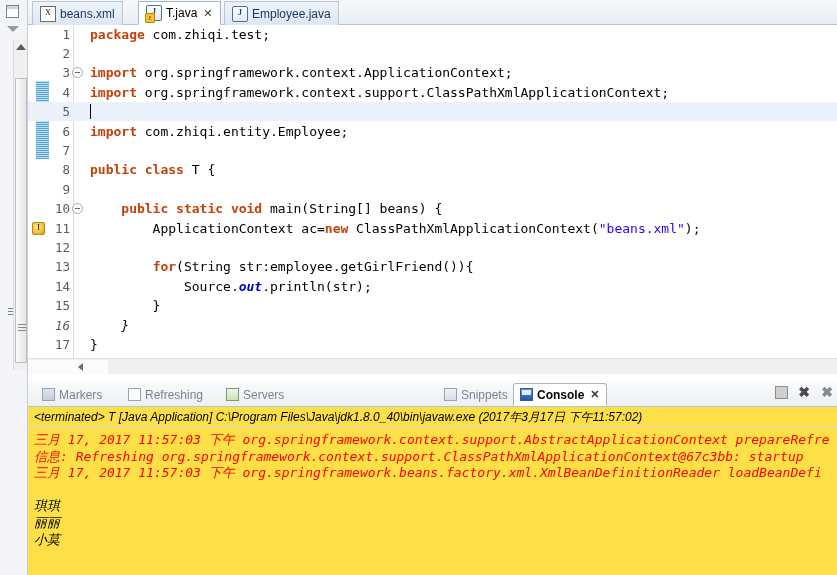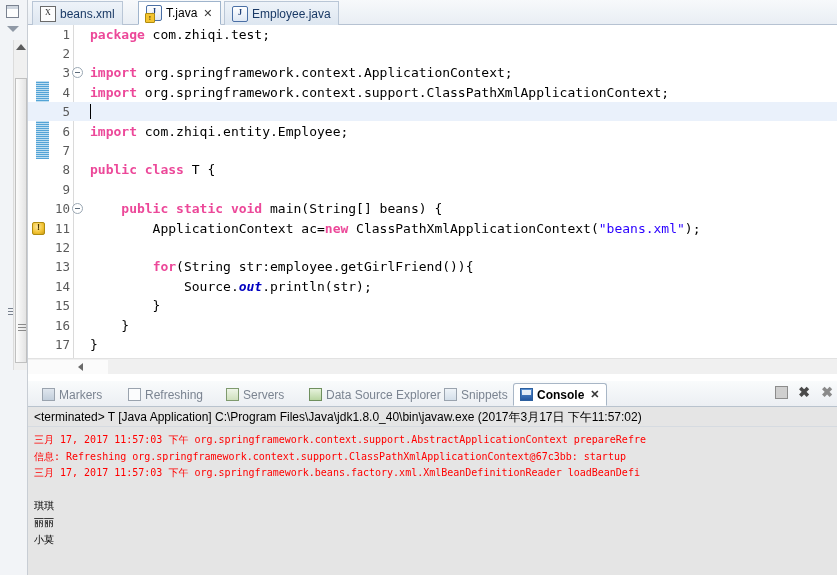--- a/index.html
+++ b/index.html
@@ -217,21 +217,21 @@
     position: absolute; left: 0; right: 0; top: -1px;
     font-size: 9px; text-align: center; color: #4a3700;
     font-family: "Liberation Sans", sans-serif; font-weight: bold;
   }
   .caret {
     position: absolute;
     width: 1px; background: #000;
   }
 
   
-  .kw   { color: #ec4899; font-weight: bold; }
+  .kw   { color: #c2410c; font-weight: bold; }
   .str  { color: #2a00ff; }
   .fld  { color: #0000c0; font-weight: bold; font-style: italic; }
   .plain{ color: #000000; }
 
   .hscroll {
     position: absolute; left: 0; top: 358px;
     width: 809px; height: 16px;
     background: #f0f0f0;
     border-top: 1px solid #e2e2e2;
     box-sizing: border-box;
@@ -312,27 +312,28 @@
   .icon-x, .icon-xx {
     font-size: 14px; color: #4a4a4a; font-weight: bold;
     line-height: 16px; text-align: center;
     font-family: "Liberation Sans", sans-serif;
   }
   .icon-xx { color: #8a8a8a; }
 
   .console-body {
     position: absolute; left: 0; top: 26px;
     width: 809px; height: 168px;
-    background: #e5e5e5;
+    background: #fde047;
     overflow: hidden;
+    font-style: italic;
   }
   .cline {
     position: absolute; left: 6px;
     font-family: "DejaVu Sans Mono", monospace;
-    font-size: 10px;
+    font-size: 13px;
     white-space: pre;
     line-height: 16px;
   }
   .cline.head {
     color: #000000;
     font-family: "Liberation Sans", sans-serif;
     font-size: 12px;
   }
   .cline.err { color: #ff0000; }
   .cline.out { color: #000000; }
@@ -385,21 +386,21 @@
         <div class="codeline" style="top: 96.5px;"><span class="lnum">6</span><span class="ctext"><span class="kw">import</span><span class="plain"> com.zhiqi.entity.Employee;</span></span></div>
         <div class="codeline" style="top: 115.9px;"><span class="lnum">7</span><span class="ctext"></span></div>
         <div class="codeline" style="top: 135.3px;"><span class="lnum">8</span><span class="ctext"><span class="kw">public class</span><span class="plain"> T {</span></span></div>
         <div class="codeline" style="top: 154.7px;"><span class="lnum">9</span><span class="ctext"></span></div>
         <div class="codeline" style="top: 174.1px;"><span class="lnum">10</span><span class="fold"></span><span class="ctext"><span class="plain">    </span><span class="kw">public static void</span><span class="plain"> main(String[] beans) {</span></span></div>
         <div class="codeline" style="top: 193.5px;"><span class="lnum">11</span><span class="warn-marker"></span><span class="ctext"><span class="plain">        ApplicationContext ac=</span><span class="kw">new</span><span class="plain"> ClassPathXmlApplicationContext(</span><span class="str">"beans.xml"</span><span class="plain">);</span></span></div>
         <div class="codeline" style="top: 212.9px;"><span class="lnum">12</span></div>
         <div class="codeline" style="top: 232.3px;"><span class="lnum">13</span><span class="ctext"><span class="plain">        </span><span class="kw">for</span><span class="plain">(String str:employee.getGirlFriend()){</span></span></div>
         <div class="codeline" style="top: 251.7px;"><span class="lnum">14</span><span class="ctext"><span class="plain">            Source.</span><span class="fld">out</span><span class="plain">.println(str);</span></span></div>
         <div class="codeline" style="top: 271.1px;"><span class="lnum">15</span><span class="ctext"><span class="plain">        }</span></span></div>
-        <div class="codeline" style="top: 290.5px;"><span class="lnum">16</span><span class="ctext"><span class="plain">    }</span></span></div>
+        <div class="codeline" style="top: 290.5px; font-style: italic;"><span class="lnum">16</span><span class="ctext"><span class="plain">    }</span></span></div>
         <div class="codeline" style="top: 309.9px;"><span class="lnum">17</span><span class="ctext"><span class="plain">}</span></span></div>
         <div class="codeline" style="top: 329.3px;"><span class="lnum">18</span><span class="ctext"></span></div>
       </div>
 
     <div class="hscroll">
       <div class="hscroll-thumb"></div>
       <div class="hscroll-arrow"></div>
     </div>
   <div class="tab inactive" style="left: 4px;">
         <span class="ticon icon-xml">X</span>
@@ -440,24 +441,20 @@
         <span>Markers</span>
       </div>
       <div class="vtab" style="left: 94px;">
         <span class="vicon props"></span>
         <span>Refreshing</span>
       </div>
       <div class="vtab" style="left: 192px;">
         <span class="vicon servers"></span>
         <span>Servers</span>
       </div>
-      <div class="vtab" style="left: 275px;">
-        <span class="vicon dse"></span>
-        <span>Data Source Explorer</span>
-      </div>
       <div class="vtab" style="left: 410px;">
         <span class="vicon snip"></span>
         <span>Snippets</span>
       </div>
       <div class="vtab active" style="left: 485px; font-weight: bold;">
         <span class="vicon console"></span>
         <span>Console</span>
         <span class="closex">✕</span>
       </div>
     </div>

